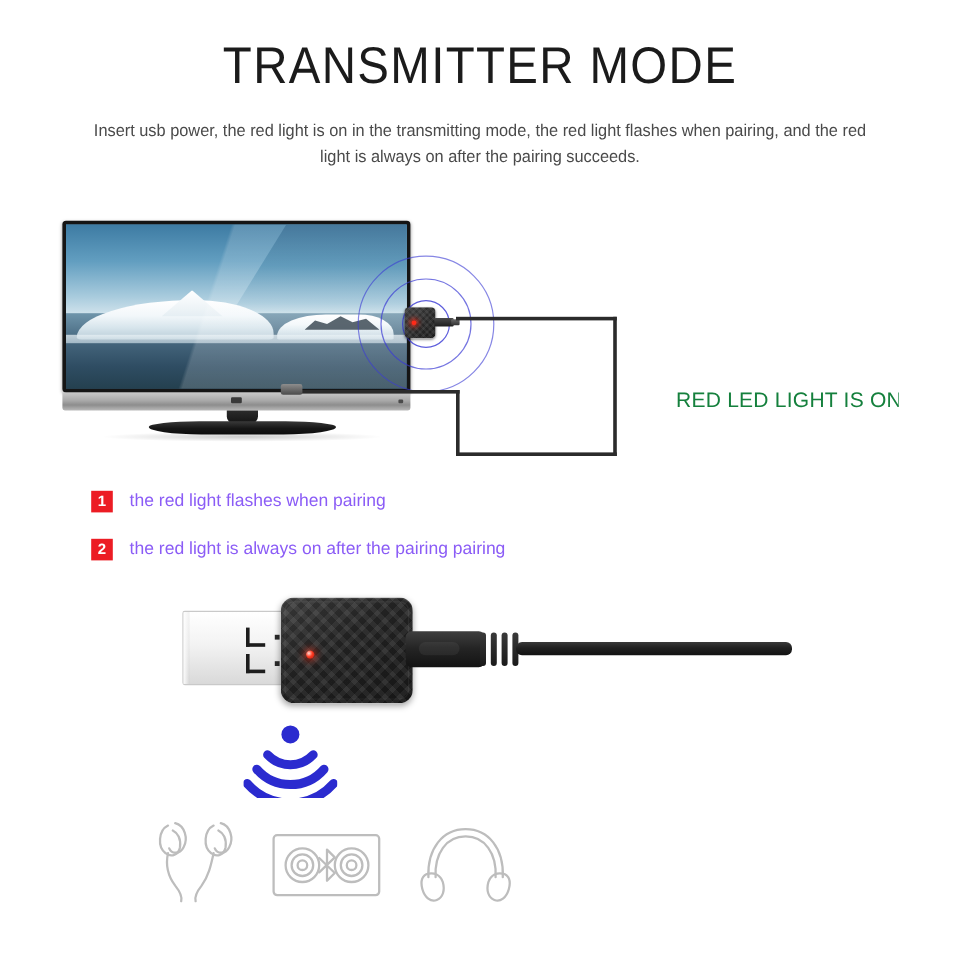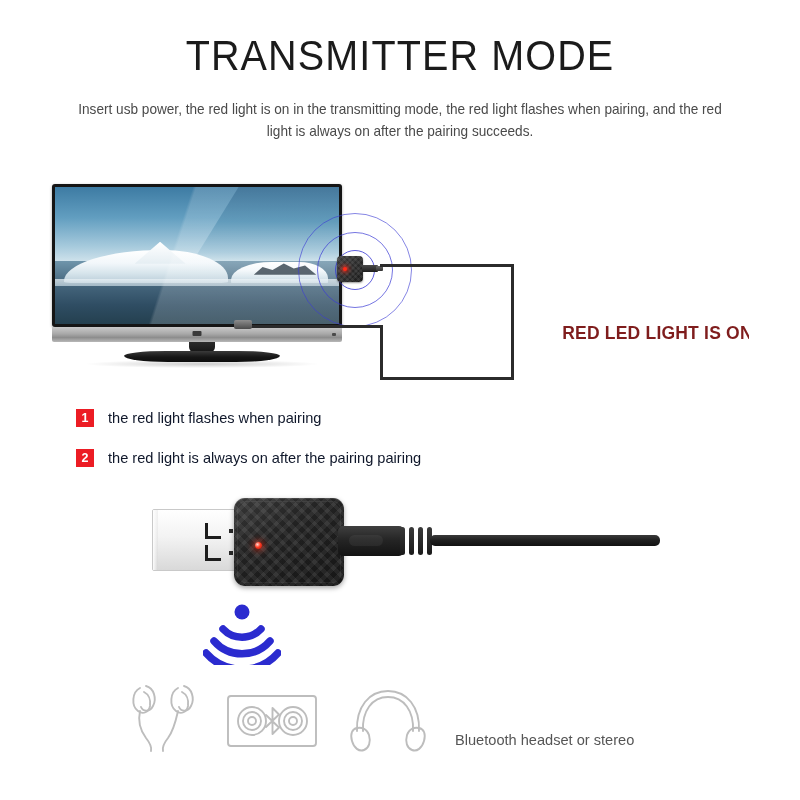--- a/index.html
+++ b/index.html
@@ -205,39 +205,39 @@
   
   .tx-label {
     position: absolute; left: 535px; top: 262px; width: 250px;
     text-align: center;
     font-size: 46px; font-weight: 400; color: #ec1c24;
     letter-spacing: 1px; line-height: 1;
   }
   .tx-sub {
     position: absolute; left: 520px; top: 323px; width: 275px;
     text-align: center;
-    font-size: 17.5px; font-weight: 700; color: #7f1d1d;
+    font-size: 17.5px; font-weight: 400; color: #15803d;
     letter-spacing: .2px;
   }
 
   
   .note { position: absolute; display: flex; align-items: center; }
   .note-1 { left: 76px; top: 409px; }
   .note-2 { left: 76px; top: 449px; }
   .badge {
     width: 18px; height: 18px;
     background: #ec1c24;
     color: #ffffff;
     font-size: 12.5px; font-weight: 700;
     display: flex; align-items: center; justify-content: center;
     flex: 0 0 auto;
   }
   .note-text {
     margin-left: 14px;
-    font-size: 14.6px; color: #0f172a; white-space: nowrap;
+    font-size: 14.6px; color: #8b5cf6; white-space: nowrap;
   }
 
   
   .usb-wrap { position: absolute; left: 152px; top: 498px; }
   .usb-conn {
     position: absolute; left: 0; top: 11px;
     width: 92px; height: 62px;
     background: linear-gradient(to bottom, #ffffff 0%, #f3f3f3 45%, #d9d9d9 100%);
     border: 1px solid #c9c9c9;
     border-radius: 2px 1px 1px 2px;
@@ -430,15 +430,14 @@
         <g>
           <path d="M231 59 C230 35 243 19 262 19 C281 19 294 35 293 59"></path>
           <path d="M237 59 C236 39 246 25 262 25 C278 25 288 39 287 59"></path>
           <path d="M231 56 C226 57 224 62 226 69 C228 76 233 80 238 78 C243 76 245 70 243 63 C241 57 236 55 231 56 Z"></path>
           <path d="M293 56 C298 57 300 62 298 69 C296 76 291 80 286 78 C281 76 279 70 281 63 C283 57 288 55 293 56 Z"></path>
         </g>
       </g>
     </svg>
   </div>
 
-  <div class="caption">Bluetooth headset or stereo</div>
 
 </div>
 
 </body></html>

